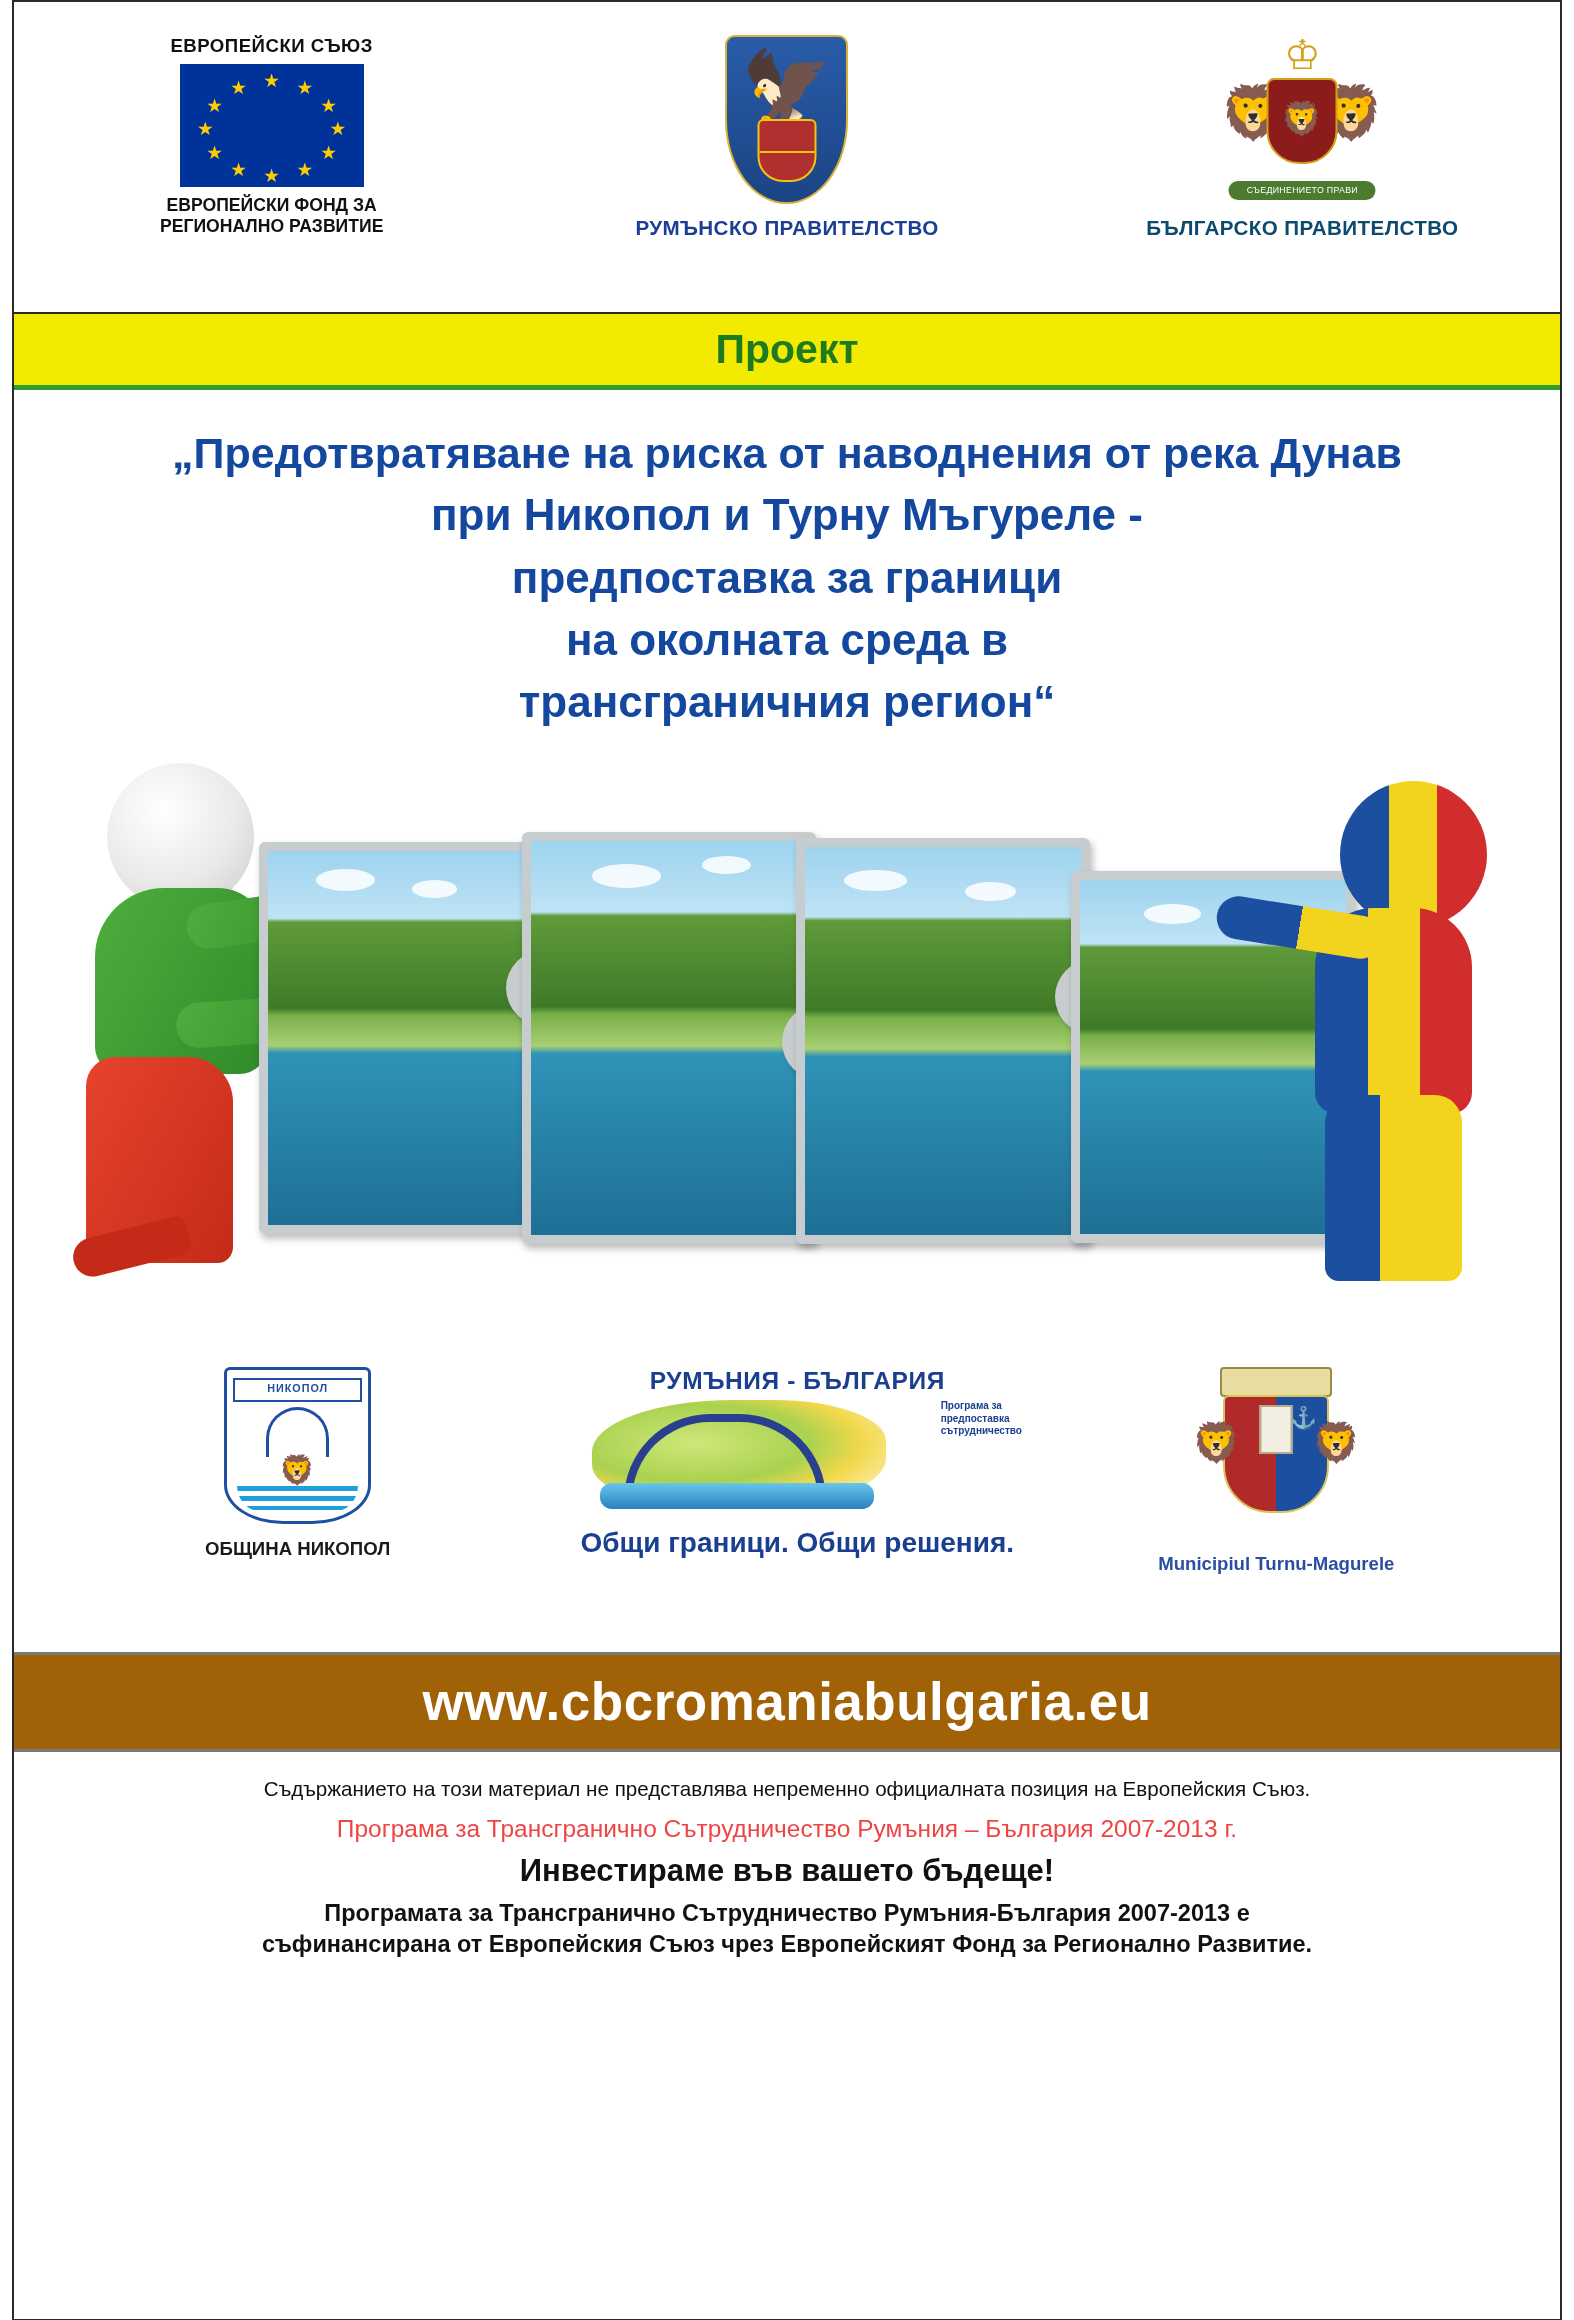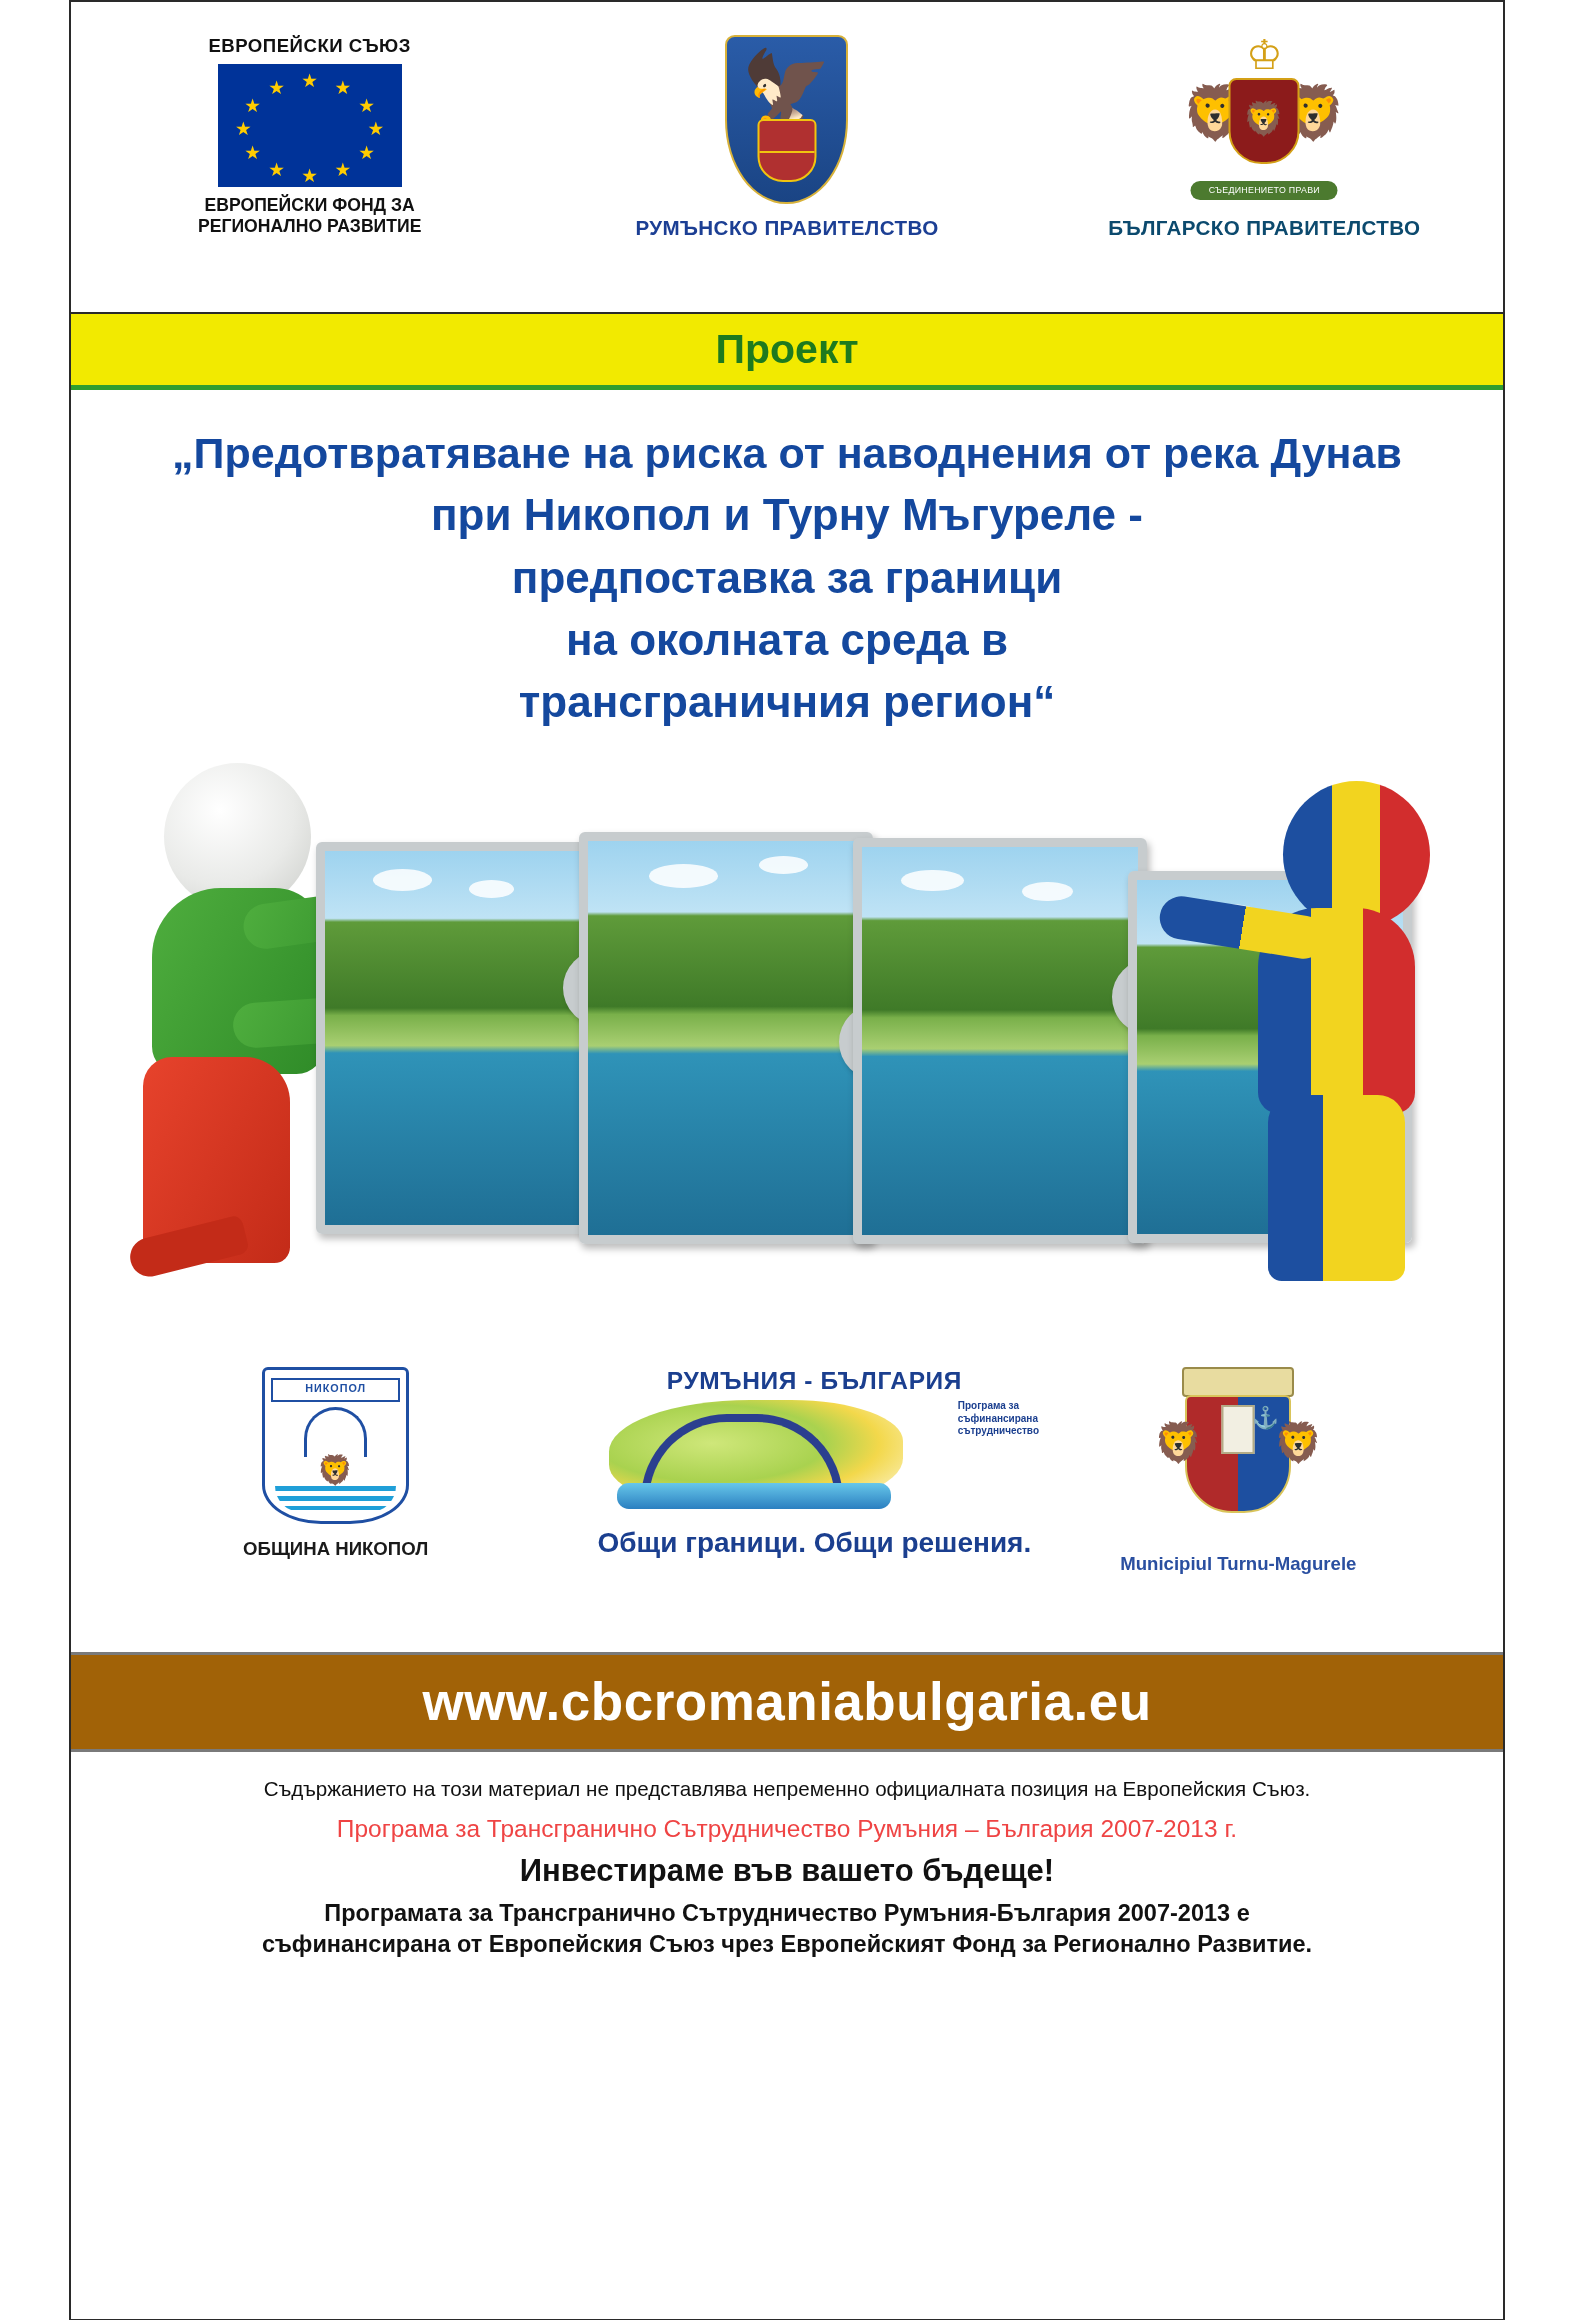--- a/index.html
+++ b/index.html
@@ -5,21 +5,21 @@
   html, body {
     margin: 0;
     padding: 0;
     background: #ffffff;
   }
   body {
     font-family: "Liberation Sans", sans-serif;
   }
   .poster {
     position: relative;
-    width: 1436px;
+    width: 1550px;
     height: 2321px;
     margin: 0 auto;
     background: #ffffff;
     border: 2.9px solid #2a2a2a;
     box-sizing: border-box;
     overflow: hidden;
   }
 
   
   .header {
@@ -723,21 +723,21 @@
     </div>
 
     <div class="logo-col">
       <div class="cbc">
         <div class="ro-bg">РУМЪНИЯ - БЪЛГАРИЯ</div>
         <div class="art"></div>
         <div class="bridge"></div>
         <div class="water"></div>
         <div class="prog">
           <div>Програма за</div>
-          <div>съфинансирана</div>
+          <div>предпоставка</div>
           <div>сътрудничество</div>
         </div>
         <div class="slogan">Общи граници. Общи решения.</div>
       </div>
     </div>
 
     <div class="logo-col">
       <div class="tm-arms">
         <div class="tm-crown"></div>
         <div class="tm-shield">

